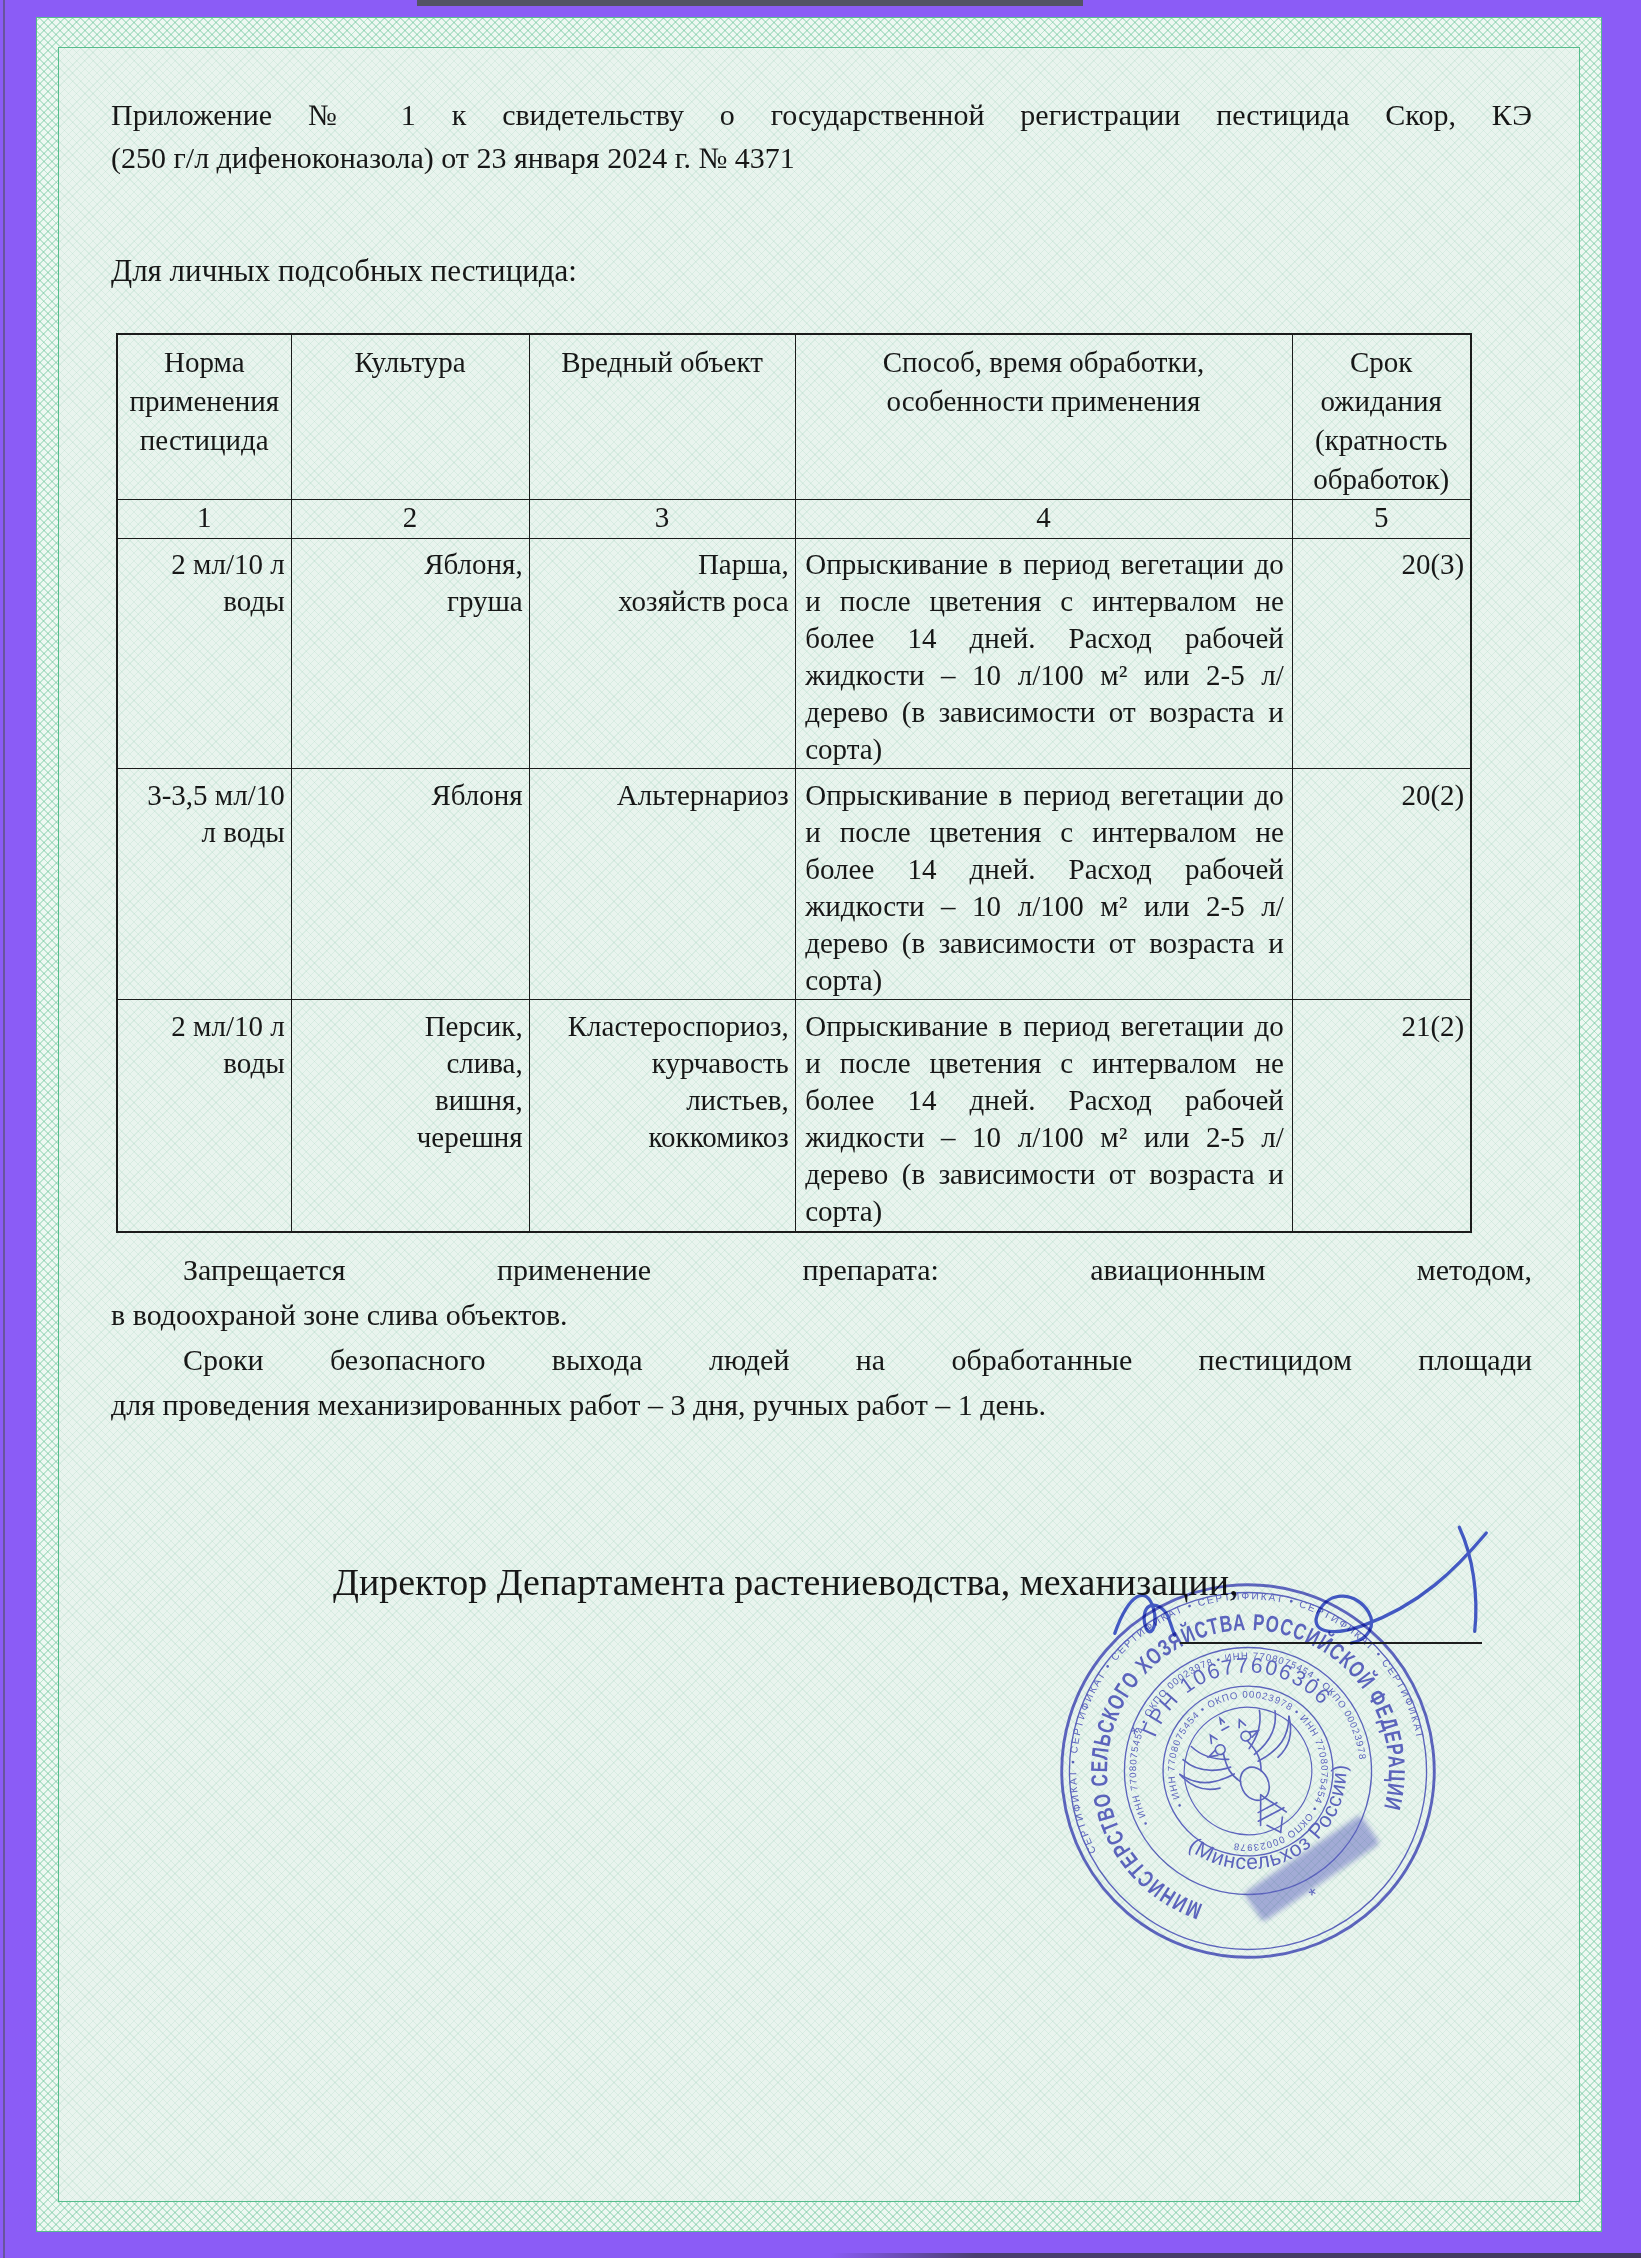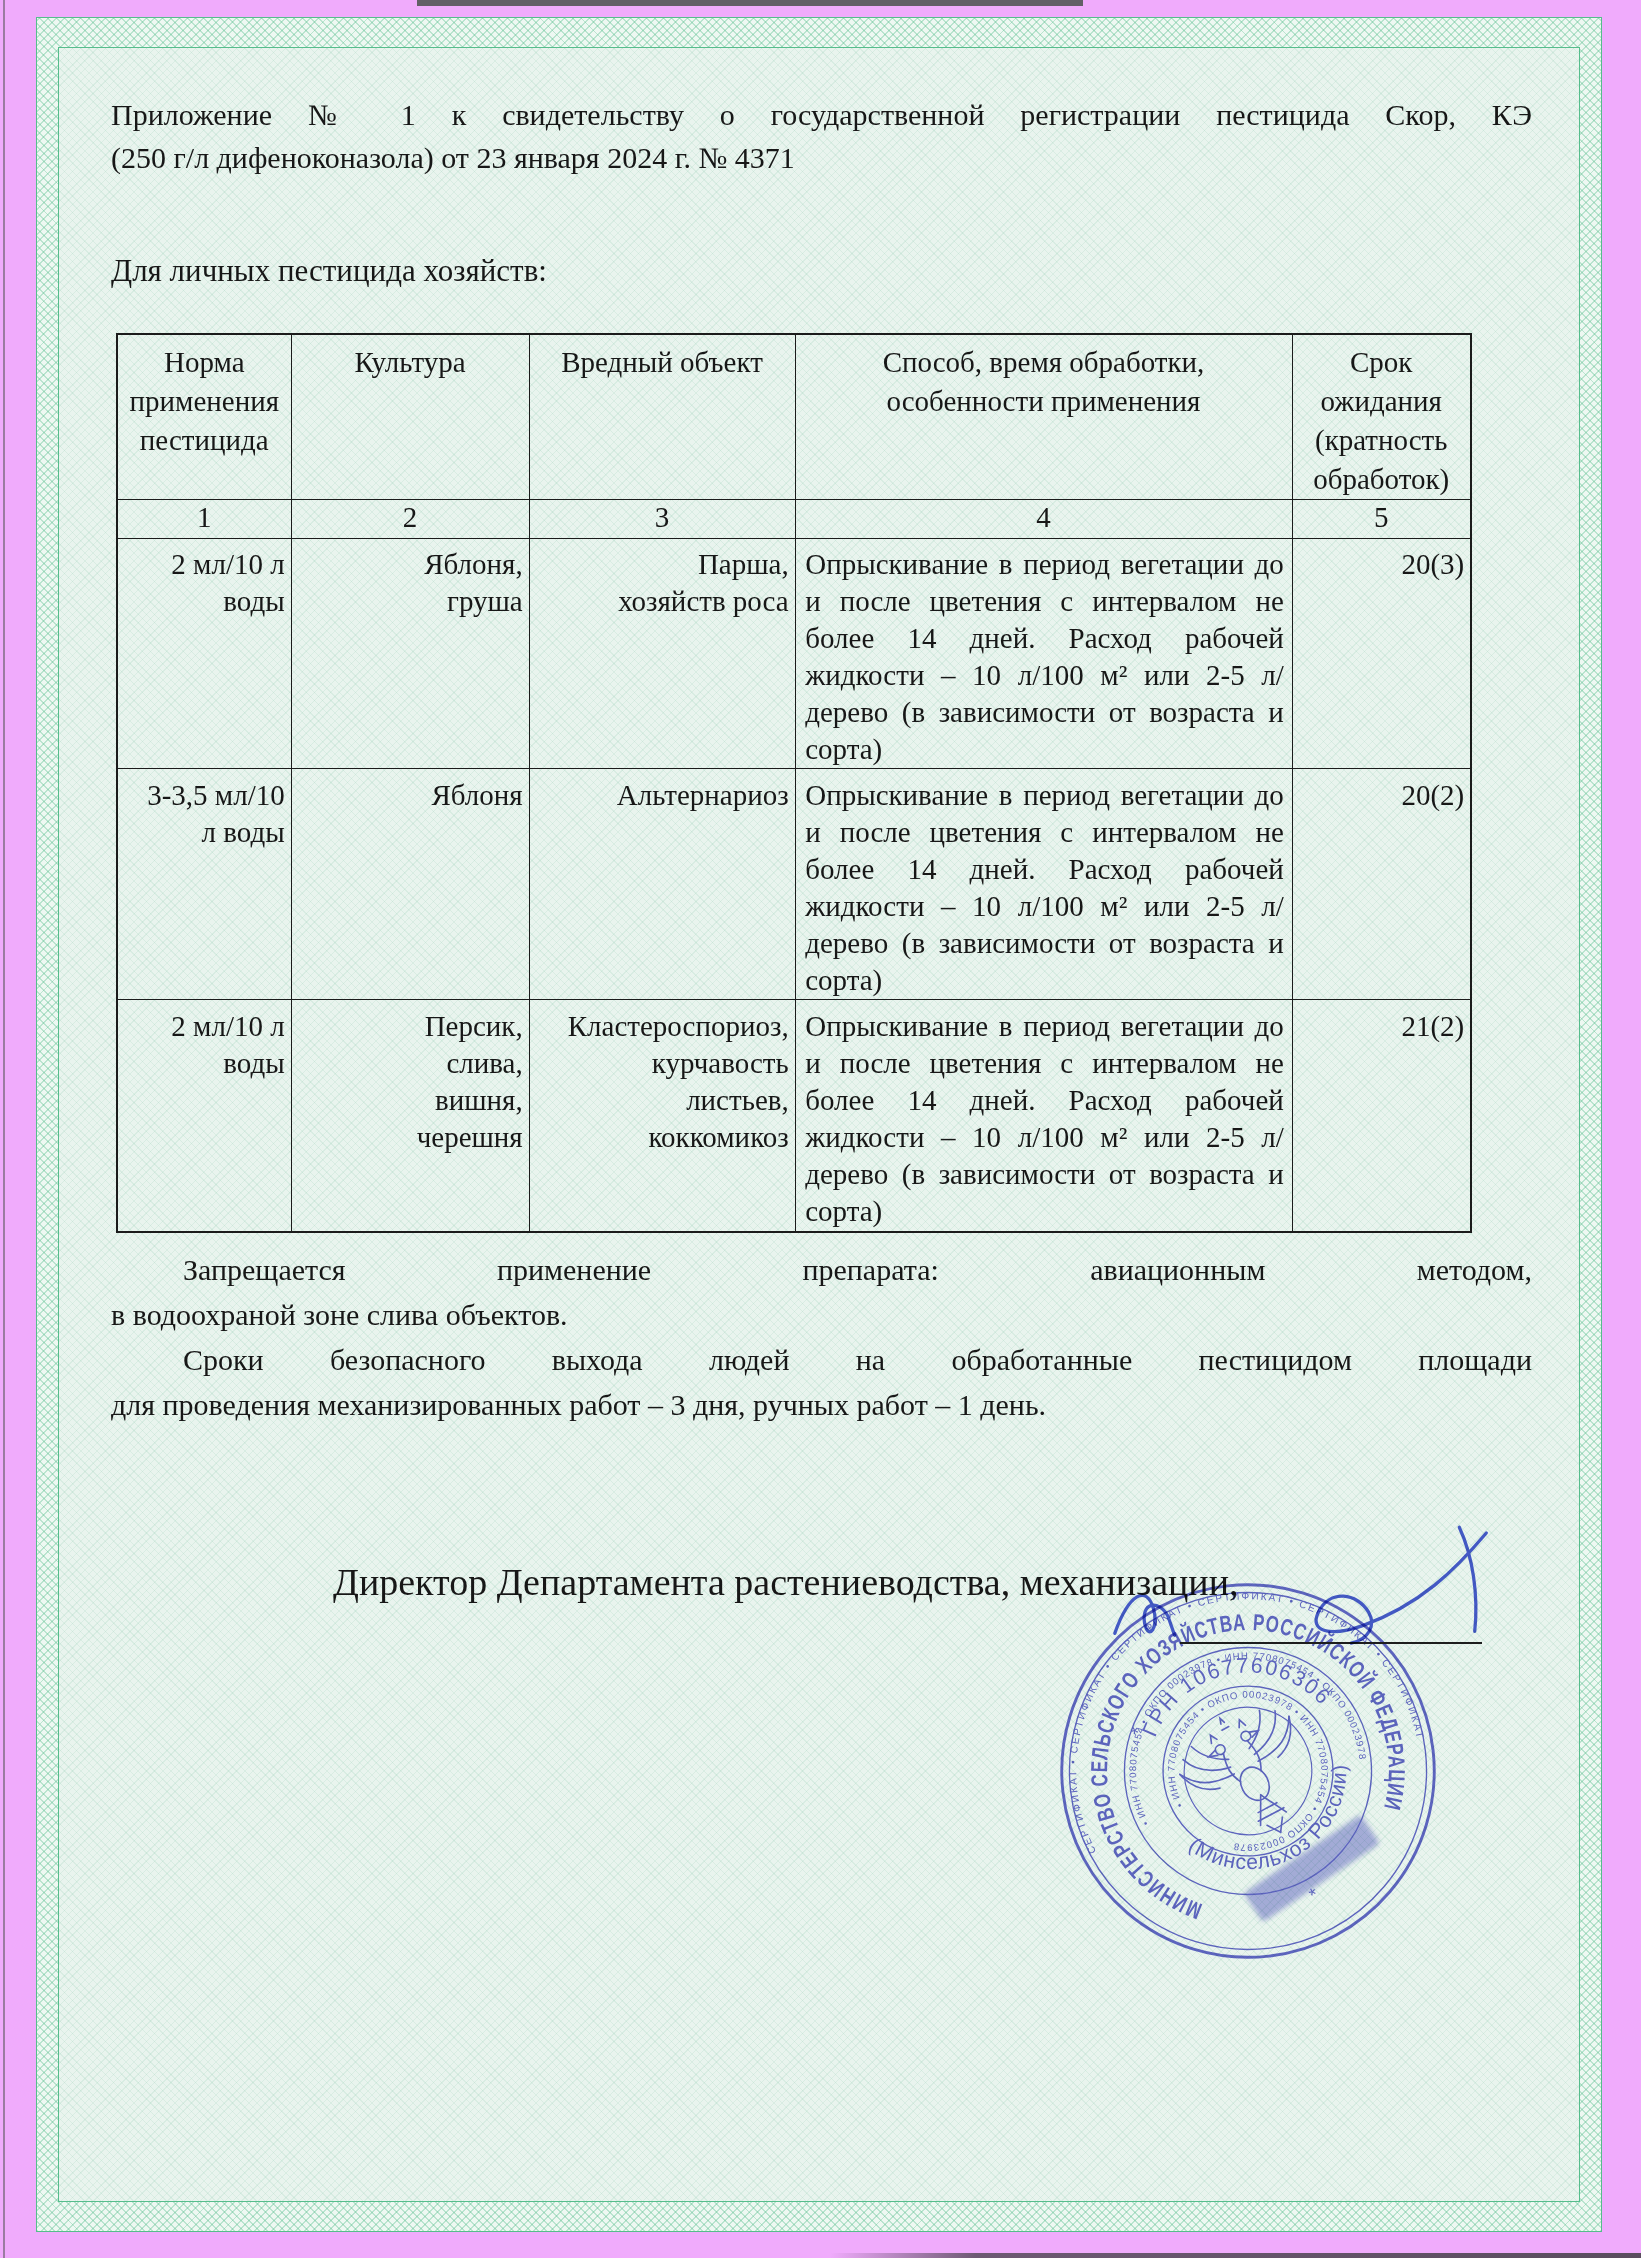--- a/index.html
+++ b/index.html
@@ -1,16 +1,16 @@
 <!DOCTYPE html>
 <html><head>
 <meta charset="utf-8">
 <style>
   html,body{margin:0;padding:0;background:#9aa09b;}
-  .canvas{position:relative;width:1641px;height:2258px;background:#f0abfc;overflow:hidden;
+  .canvas{position:relative;width:1641px;height:2258px;background:#8b5cf6;overflow:hidden;
           font-family:"Liberation Serif","DejaVu Serif",serif;color:#171717;}
   
   .scan-left-line{position:absolute;left:2.9px;top:0;width:1.9px;height:100%;background:rgba(70,75,70,.5);}
   .scan-top-strip{position:absolute;left:417px;top:0;width:666px;height:5.8px;background:#49514b;opacity:.85;}
   .scan-bottom-strip{position:absolute;left:830px;top:2253px;width:811px;height:5.8px;
       background:linear-gradient(90deg,rgba(40,45,42,0),rgba(40,45,42,.65) 18%,rgba(40,45,42,.75));}
   
   .frame-outer{position:absolute;left:36px;top:17.4px;width:1566px;height:2215px;box-sizing:border-box;
       border:1.9px solid #56bd8c;
       background:
@@ -61,21 +61,21 @@
 
   <div class="frame-outer">
     <div class="frame-inner"></div>
   </div>
 
   <div class="abs title">
     <div class="stretch">Приложение № 1 к свидетельству о государственной регистрации пестицида Скор, КЭ</div>
     <div>(250 г/л дифеноконазола) от 23 января 2024 г. № 4371</div>
   </div>
 
-  <div class="abs subtitle">Для личных пестицида хозяйств:</div>
+  <div class="abs subtitle">Для личных подсобных пестицида:</div>
 
   <div class="abs doc-table">
     <table>
       <colgroup>
           <col class="c1">
           <col class="c2">
           <col class="c3">
           <col class="c4">
           <col class="c5">
         </colgroup>

